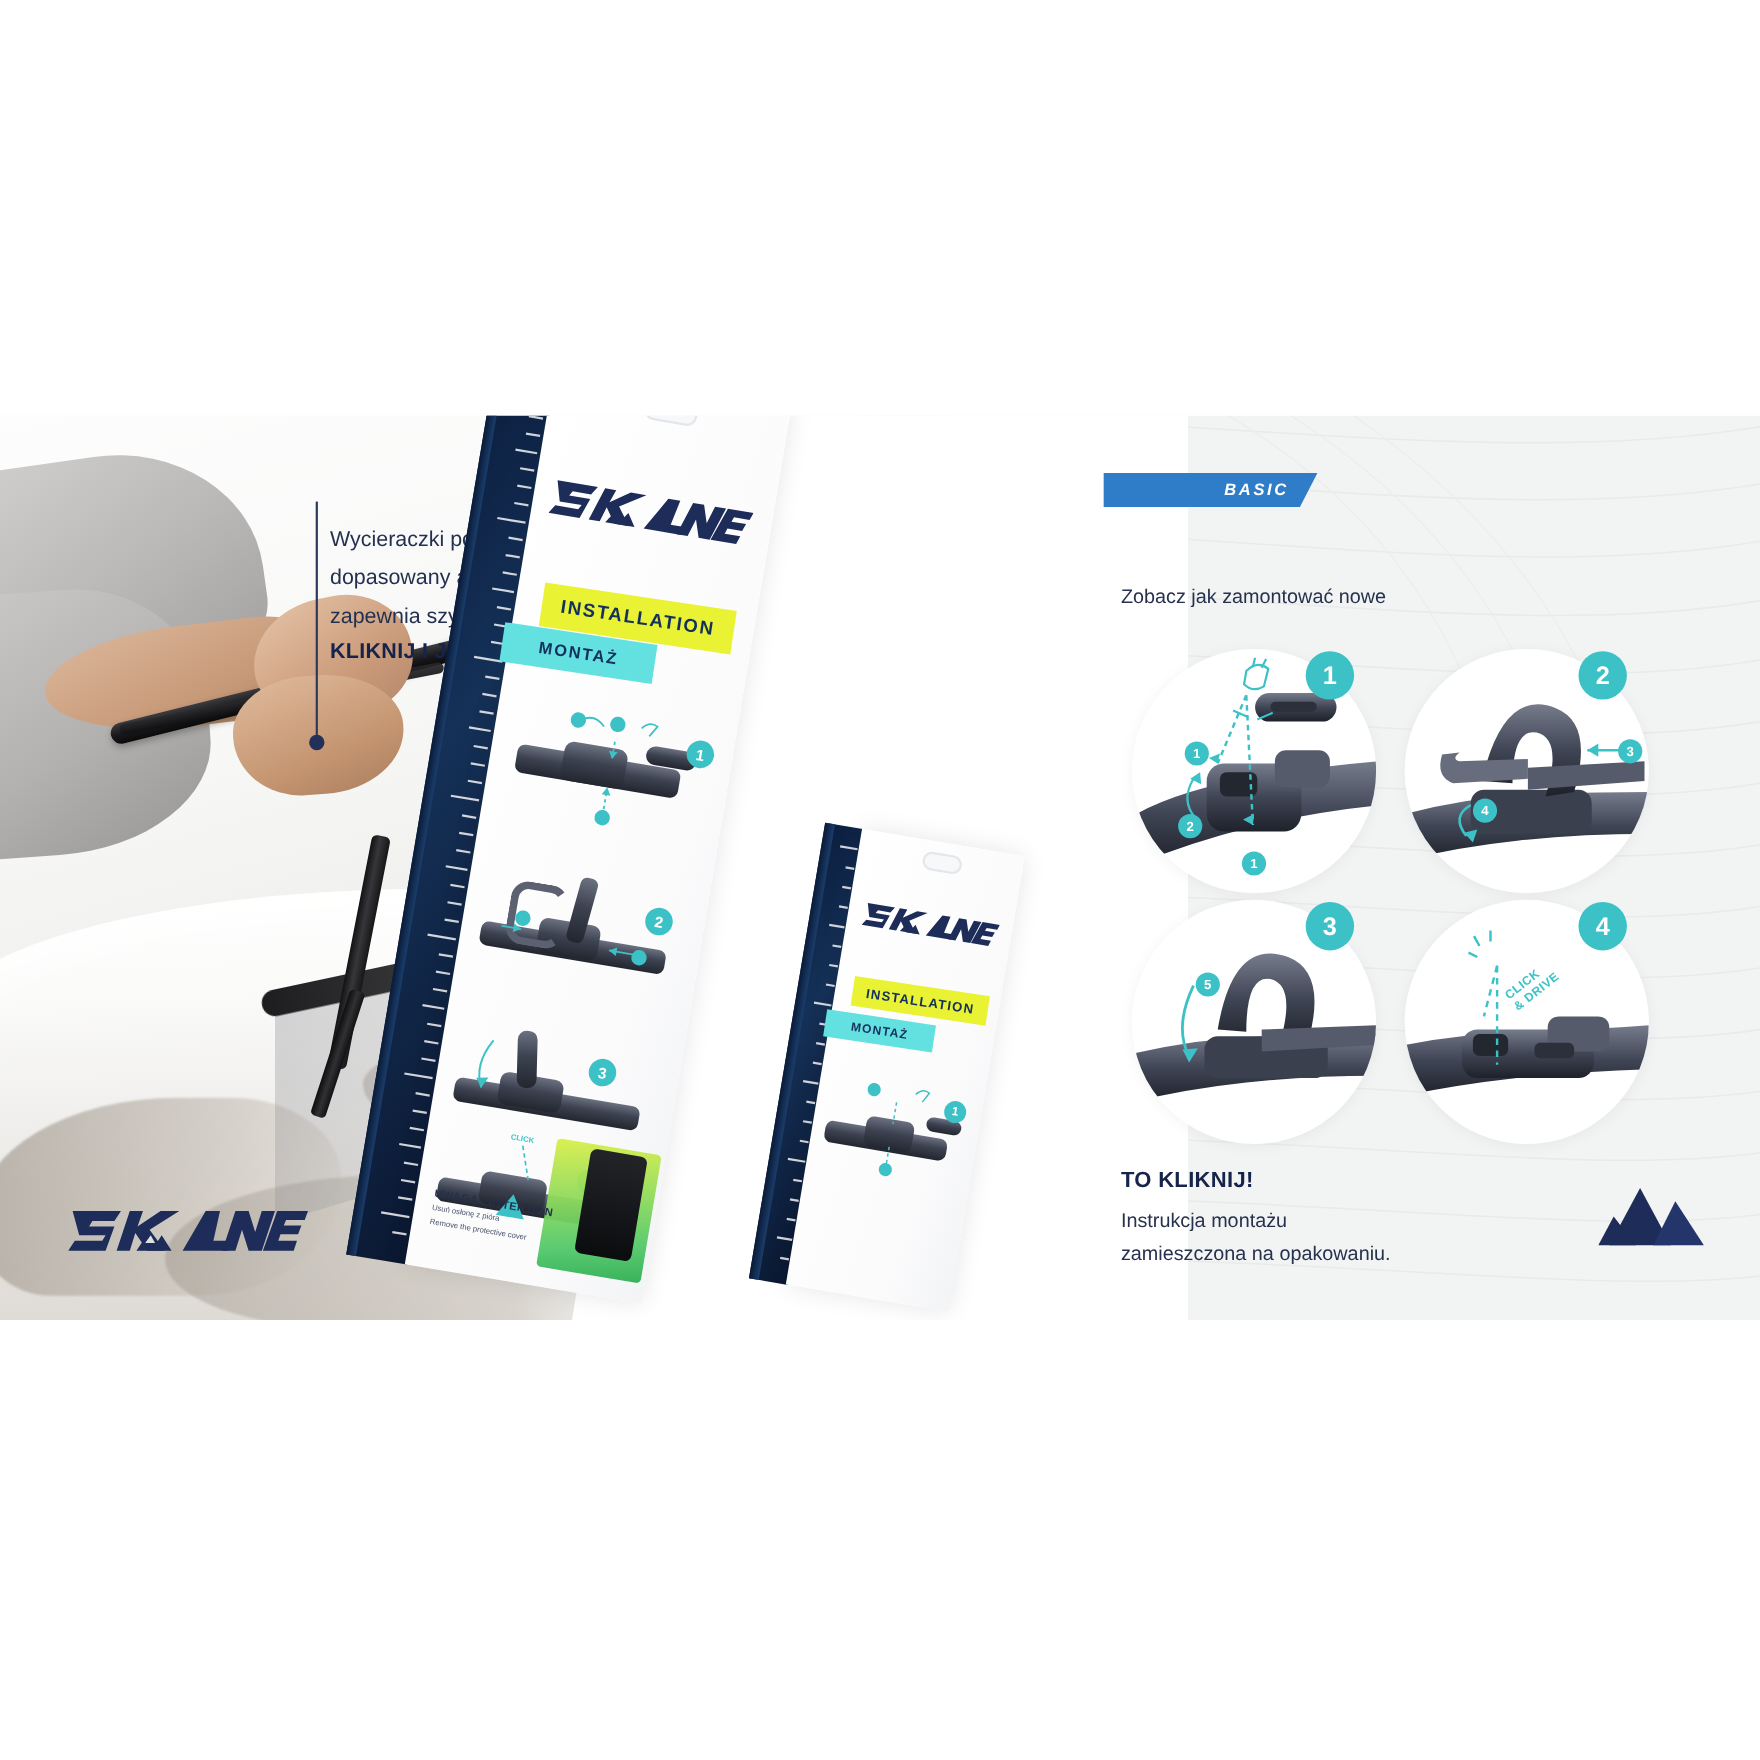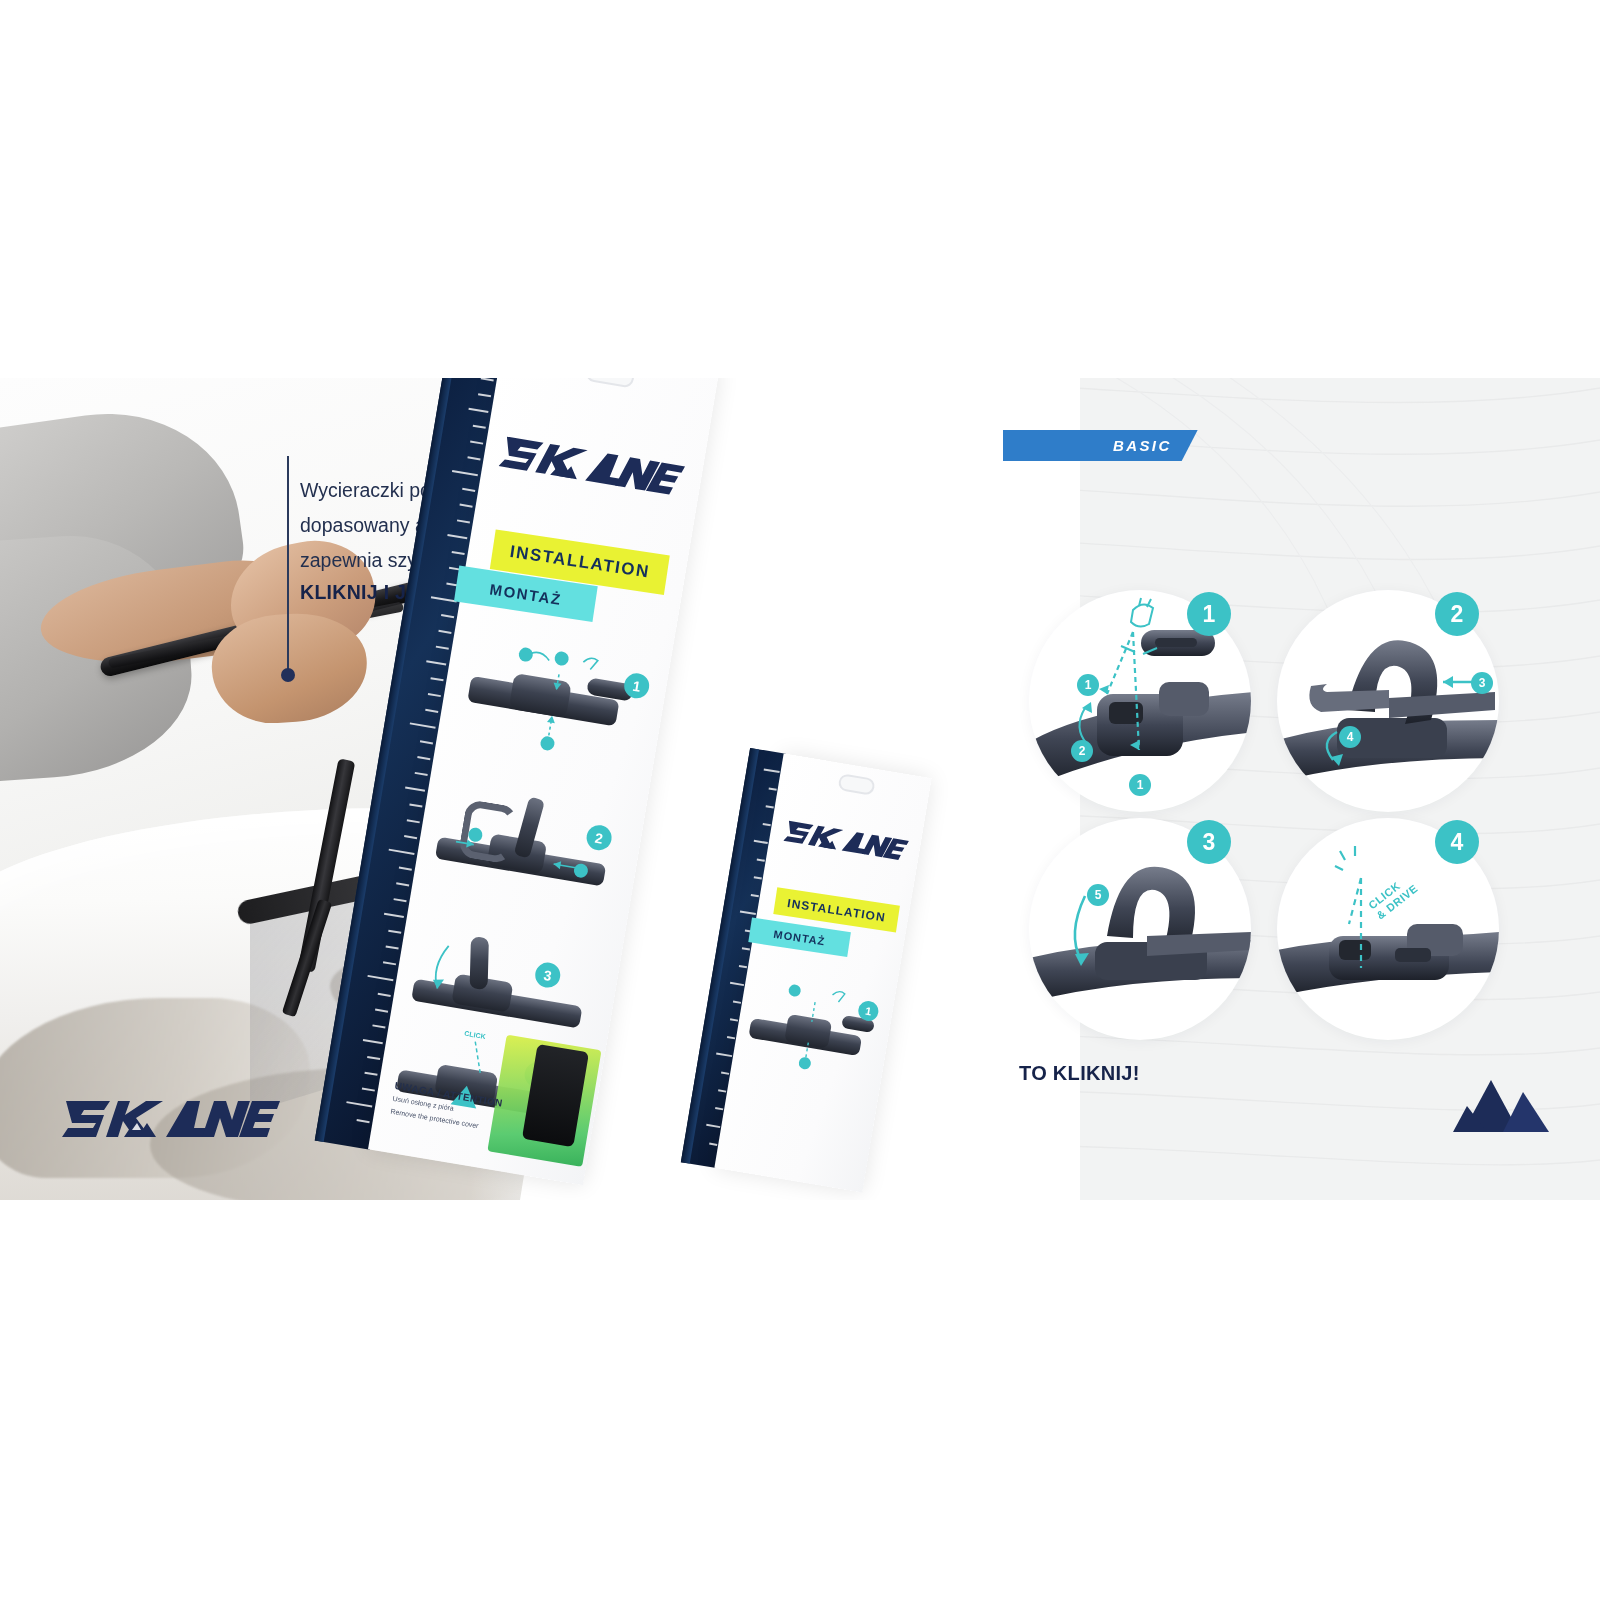--- a/index.html
+++ b/index.html
@@ -456,20 +456,21 @@
             <circle cx="62" cy="84" r="6" fill="#3cc2c6"></circle>
           </svg>
         </div>
       </div>
     </div>
 
     <div id="right">
 
       <div class="badge">BASIC</div>
       <div class="r-sub">
+        <div>Zobacz jak zamontować nowe</div>
       </div>
 
       <div class="circles">
 
         <div class="circ c1">
           <svg width="222" height="222" viewBox="0 0 222 222">
             <defs>
               <linearGradient id="bl" x1="0" y1="0" x2="0" y2="1">
                 <stop offset="0" stop-color="#767c8b"></stop>
                   <stop offset=".5" stop-color="#3f4554"></stop>
@@ -557,20 +558,24 @@
           </div>
         </div>
 
         <div class="bignum n1">1</div>
         <div class="bignum n2">2</div>
         <div class="bignum n3">3</div>
         <div class="bignum n4">4</div>
       </div>
 
       <div class="r-easy">TO KLIKNIJ!</div>
+      <div class="r-easy-b">
+        <div>Instrukcja montażu</div>
+        <div>zamieszczona na opakowaniu.</div>
+      </div>
 
       <div class="mtn">
         <svg width="96" height="56" viewBox="0 0 96 56">
           <path d="M38 2 L66 54 H10 Z" fill="#1d2c58"></path>
           <path d="M70 14 L96 54 H50 Z" fill="#24356b"></path>
           <path d="M14 28 L34 54 H0 Z" fill="#1d2c58"></path>
         </svg>
       </div>
     </div>
 

